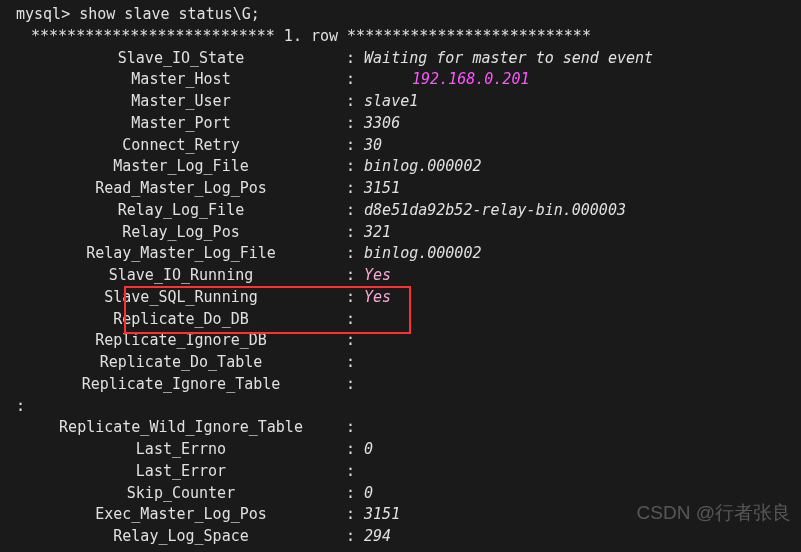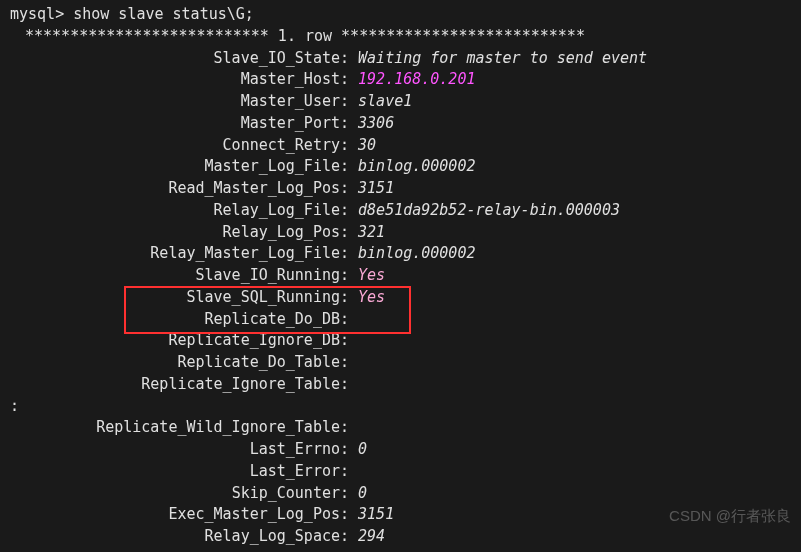--- a/index.html
+++ b/index.html
@@ -9,63 +9,63 @@
       font-family: 'Consolas', 'Monaco', monospace;
       font-size: 15px;
       line-height: 1.45;
       color: #e0e0e0;
       width: 801px;
       height: 552px;
       overflow: hidden;
       position: relative;
     }
     .terminal {
-      padding: 4px 10px;
+      padding: 4px 16px;
     }
     .prompt-line {
       white-space: pre;
     }
     .row-header {
       white-space: pre;
       margin-left: 15px;
     }
     .field-row {
       display: flex;
       white-space: pre;
     }
     .field-label {
       width: 330px;
-      text-align: right;
+      text-align: center;
       flex-shrink: 0;
     }
     .field-sep {
       flex-shrink: 0;
     }
     .field-value {
       flex-shrink: 0;
       font-style: italic;
     }
-    .magenta { color: #ff55ff; }
+    .magenta { color: #ff55ff; margin-left: 48px; }
     .green { color: #f9a8d4; }
     .highlight-box {
       position: absolute;
       border: 2px solid #ff3030;
       left: 124px;
       top: 286px;
       width: 283px;
       height: 44px;
       pointer-events: none;
     }
     .watermark {
       position: absolute;
       right: 10px;
       bottom: 25px;
       color: rgba(200,200,200,0.35);
       font-family: Arial, sans-serif;
-      font-size: 15px;
+      font-size: 19px;
     }
   </style>
 </head>
 <body>
 
 <div class="terminal">
   <div class="prompt-line">mysql&gt; show slave status\G;</div>
   <div class="row-header">*************************** 1. row ***************************</div>
   <div id="fields-container">
       <div class="field-row"><span class="field-label">Slave_IO_State</span><span class="field-sep">: </span><span class="field-value ">Waiting for master to send event</span></div>

